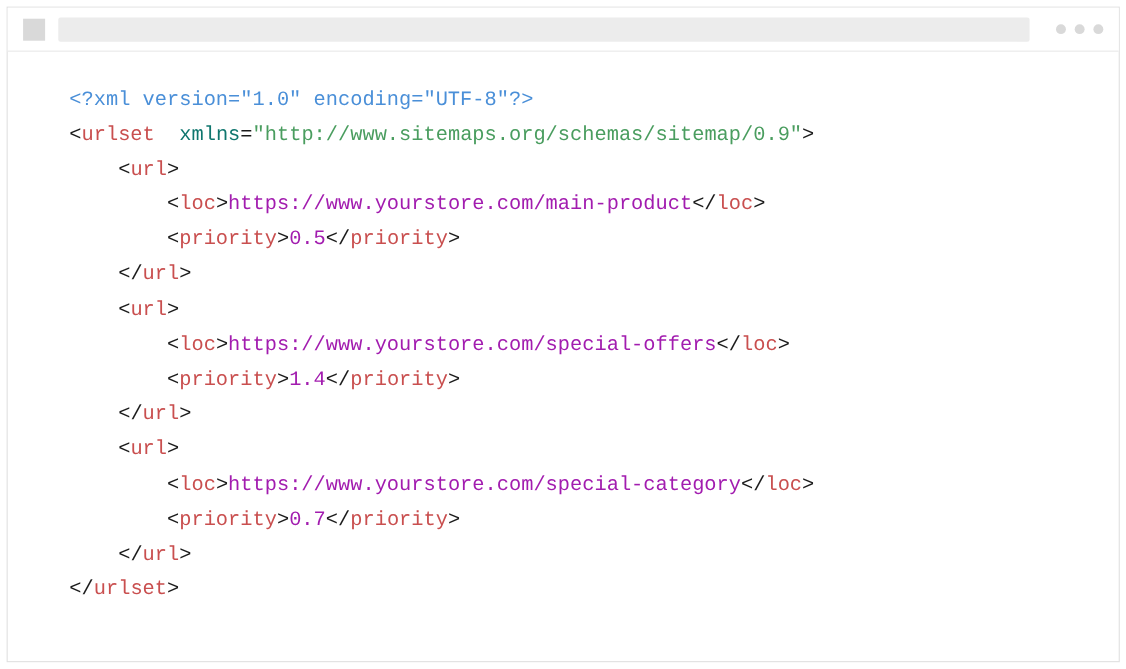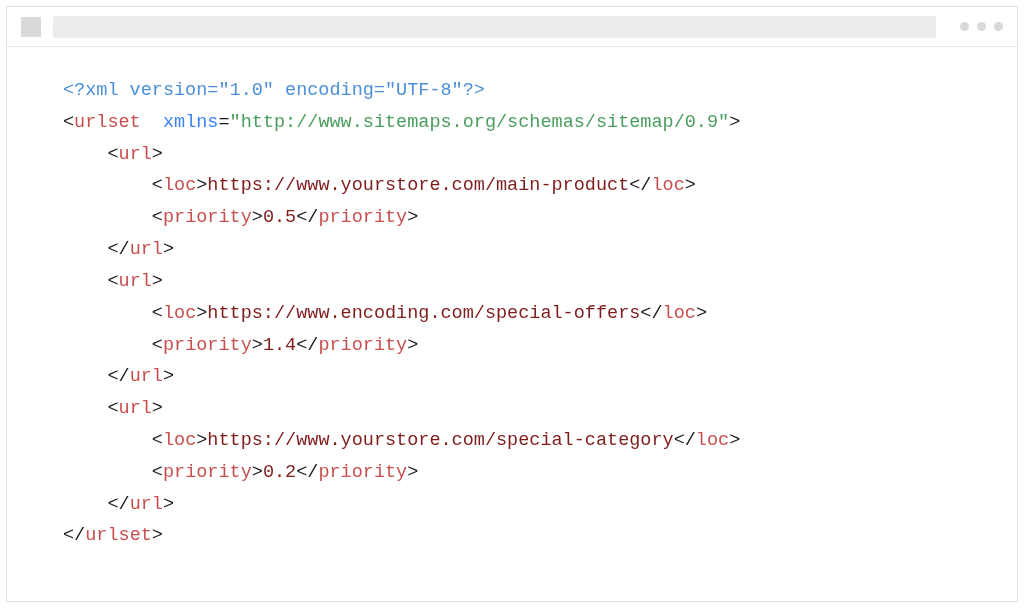--- a/index.html
+++ b/index.html
@@ -62,23 +62,23 @@
     .code {
       font-family: "SFMono-Regular", Consolas, "Liberation Mono", Menlo, monospace;
       font-size: 18.5px;
       line-height: 1.72;
       white-space: pre;
       color: #1a1a1a;
     }
     .pi { color: #4a8fd8; }
     .punct { color: #1a1a1a; }
     .tag { color: #c94f4f; }
-    .attr-name { color: #3b82f6; }
+    .attr-name { color: #0f766e; }
     .attr-val { color: #4a9d5f; }
-    .text { color: #7f1d1d; }
+    .text { color: #a21caf; }
   </style>
 </head>
 <body>
 
 <div class="window">
   <div class="titlebar">
     <div class="app-icon"></div>
     <div class="address-bar"></div>
     <div class="window-dots">
       <div class="dot"></div>
@@ -87,22 +87,22 @@
     </div>
   </div>
   <div class="content">
 <div class="code"><span class="pi">&lt;?xml version="1.0" encoding="UTF-8"?&gt;</span>
 <span class="punct">&lt;</span><span class="tag">urlset</span>  <span class="attr-name">xmlns</span><span class="punct">=</span><span class="attr-val">"http://www.sitemaps.org/schemas/sitemap/0.9"</span><span class="punct">&gt;</span>
     <span class="punct">&lt;</span><span class="tag">url</span><span class="punct">&gt;</span>
         <span class="punct">&lt;</span><span class="tag">loc</span><span class="punct">&gt;</span><span class="text">https://www.yourstore.com/main-product</span><span class="punct">&lt;/</span><span class="tag">loc</span><span class="punct">&gt;</span>
         <span class="punct">&lt;</span><span class="tag">priority</span><span class="punct">&gt;</span><span class="text">0.5</span><span class="punct">&lt;/</span><span class="tag">priority</span><span class="punct">&gt;</span>
     <span class="punct">&lt;/</span><span class="tag">url</span><span class="punct">&gt;</span>
     <span class="punct">&lt;</span><span class="tag">url</span><span class="punct">&gt;</span>
-        <span class="punct">&lt;</span><span class="tag">loc</span><span class="punct">&gt;</span><span class="text">https://www.encoding.com/special-offers</span><span class="punct">&lt;/</span><span class="tag">loc</span><span class="punct">&gt;</span>
+        <span class="punct">&lt;</span><span class="tag">loc</span><span class="punct">&gt;</span><span class="text">https://www.yourstore.com/special-offers</span><span class="punct">&lt;/</span><span class="tag">loc</span><span class="punct">&gt;</span>
         <span class="punct">&lt;</span><span class="tag">priority</span><span class="punct">&gt;</span><span class="text">1.4</span><span class="punct">&lt;/</span><span class="tag">priority</span><span class="punct">&gt;</span>
     <span class="punct">&lt;/</span><span class="tag">url</span><span class="punct">&gt;</span>
     <span class="punct">&lt;</span><span class="tag">url</span><span class="punct">&gt;</span>
         <span class="punct">&lt;</span><span class="tag">loc</span><span class="punct">&gt;</span><span class="text">https://www.yourstore.com/special-category</span><span class="punct">&lt;/</span><span class="tag">loc</span><span class="punct">&gt;</span>
-        <span class="punct">&lt;</span><span class="tag">priority</span><span class="punct">&gt;</span><span class="text">0.2</span><span class="punct">&lt;/</span><span class="tag">priority</span><span class="punct">&gt;</span>
+        <span class="punct">&lt;</span><span class="tag">priority</span><span class="punct">&gt;</span><span class="text">0.7</span><span class="punct">&lt;/</span><span class="tag">priority</span><span class="punct">&gt;</span>
     <span class="punct">&lt;/</span><span class="tag">url</span><span class="punct">&gt;</span>
 <span class="punct">&lt;/</span><span class="tag">urlset</span><span class="punct">&gt;</span></div>
   </div>
 </div>
 
 </body></html>

